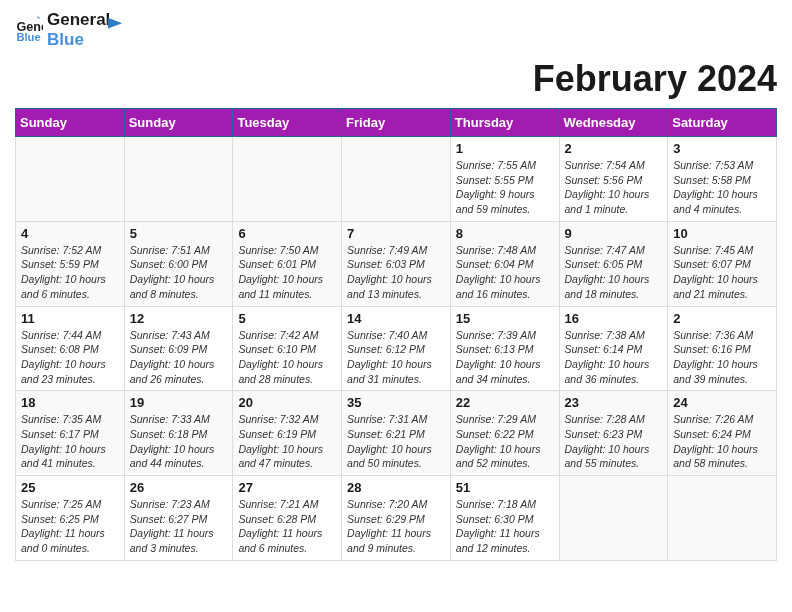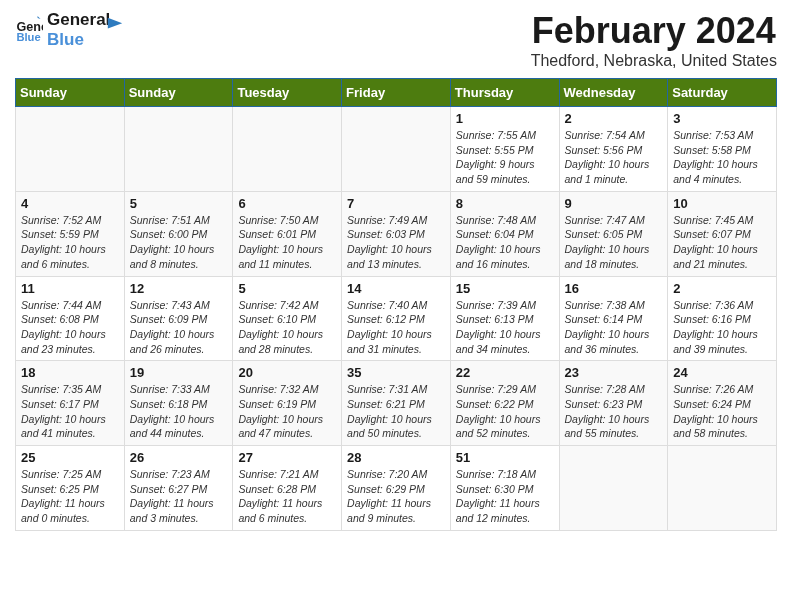--- a/index.html
+++ b/index.html
@@ -19,38 +19,39 @@
     .logo {
       display: flex;
       align-items: center;
       gap: 4px;
     }
     .logo-icon {
       width: 28px;
       height: 28px;
     }
     .title-block {
-      text-align: center;
+      text-align: left;
+      margin-top: 48px;
     }
     .month-title {
       font-size: 36px;
       font-weight: bold;
       color: #1a1a1a;
     }
     .location {
       font-size: 16px;
       color: #333;
     }
     .calendar {
       width: 100%;
       border-collapse: collapse;
       border: 1px solid #ccc;
     }
     .calendar th {
-      background-color: #4d7c0f;
+      background-color: #a21caf;
       color: #fff;
       font-size: 13px;
       font-weight: bold;
       padding: 6px 4px;
       text-align: left;
       border: 1px solid #2266a0;
     }
     .calendar td {
       border: 1px solid #ddd;
       vertical-align: top;
@@ -100,21 +101,20 @@
     <div style="display:flex;flex-direction:column;line-height:1.2;">
       <span style="font-size:17px;font-weight:bold;color:#1a1a1a;">General</span>
       <span style="font-size:17px;font-weight:bold;color:#4a90d9;">Blue</span>
     </div>
     <svg width="18" height="18" viewBox="0 0 20 20" style="margin-left:-8px;margin-top:-10px;">
       <polygon points="2,2 18,8 2,14" fill="#2e7bbf"></polygon>
     </svg>
   </div>
   <div class="title-block">
     <div class="month-title">February 2024</div>
-    <div class="location">Thedford, Nebraska, United States</div>
   </div>
 </div>
 
 <table class="calendar">
   <thead>
     <tr>
     <th>Sunday</th>
         <th>Sunday</th>
         <th>Tuesday</th>
         <th>Friday</th>

